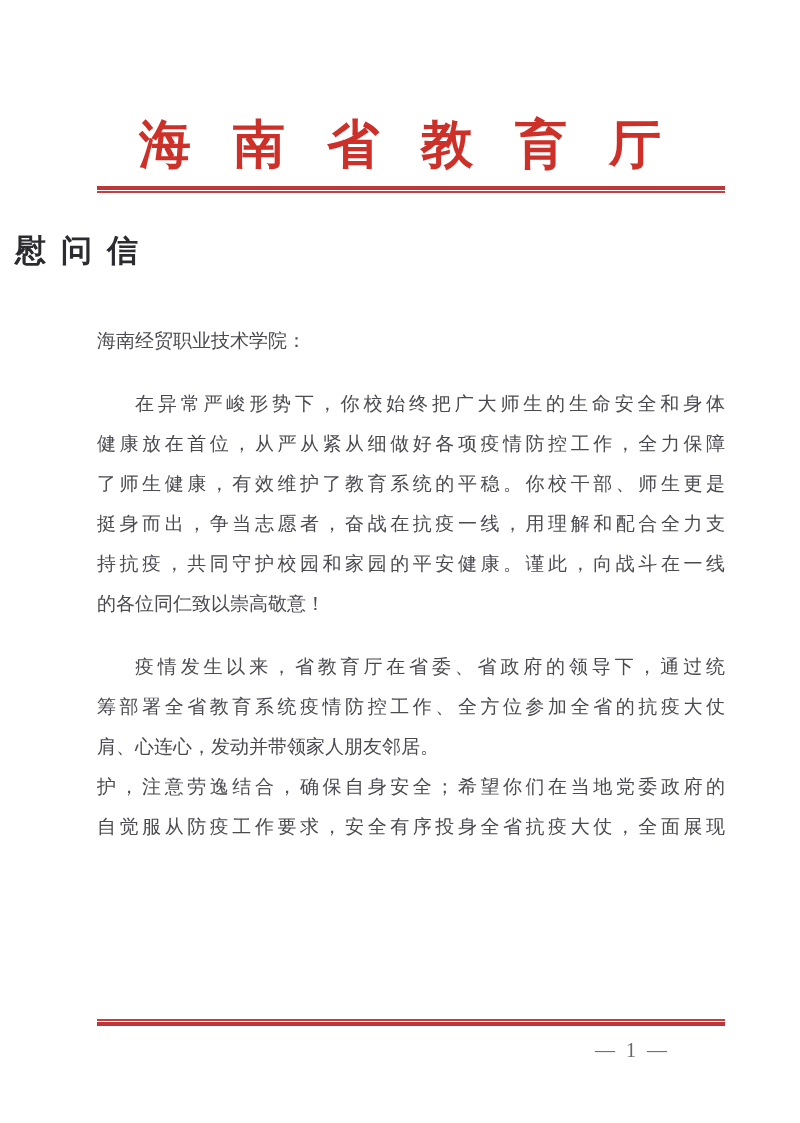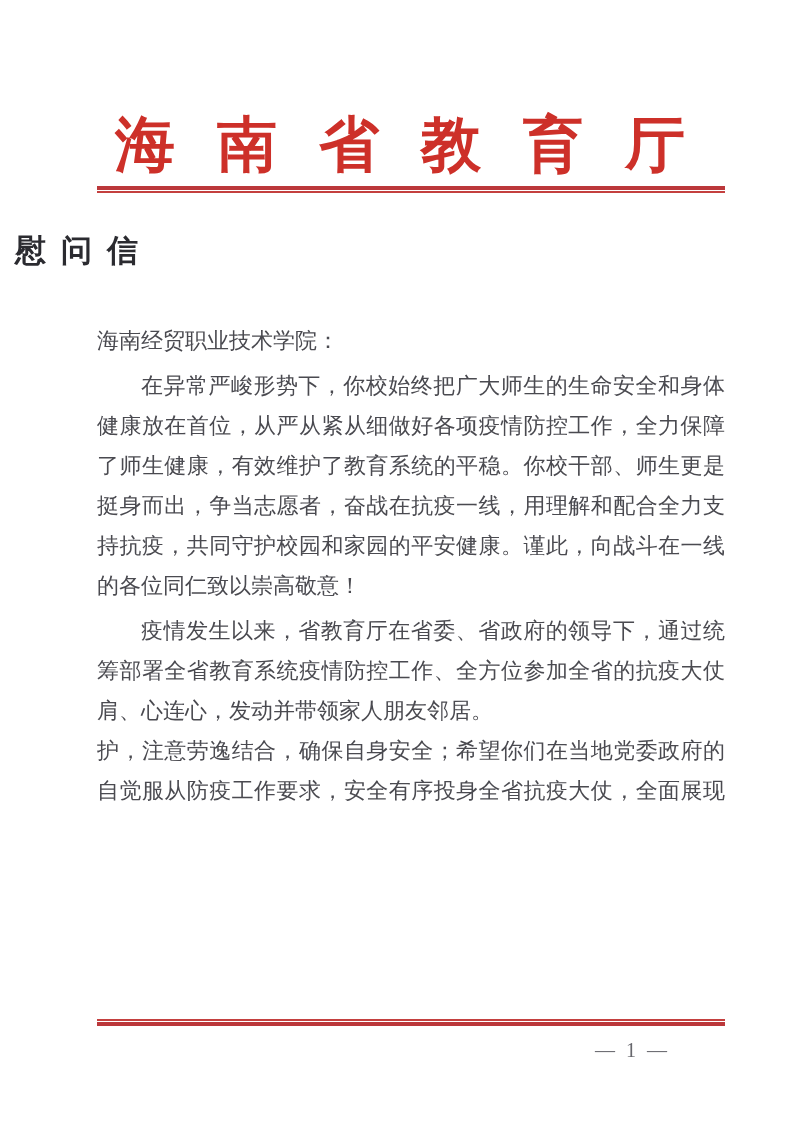--- a/index.html
+++ b/index.html
@@ -10,21 +10,21 @@
     overflow: hidden;
     font-family: "Liberation Serif", "DejaVu Serif", serif;
   }
   .page { position: absolute; inset: 0; }
 
   
   .letterhead {
     position: absolute;
     top: 114px; left: 0; right: 0;
     text-align: center;
-    font-size: 60px;
+    font-size: 52px;
     font-weight: bold;
     color: #cd3029;
     letter-spacing: 42px;
     padding-left: 42px; 
     line-height: 62px;
     white-space: nowrap;
   }
 
   
   .rule-top {
@@ -50,37 +50,37 @@
     color: #2b2b30;
     letter-spacing: 15px;
     padding-left: 15px;
     line-height: 44px;
     white-space: nowrap;
   }
 
   .body-text {
     position: absolute;
     top: 321px; left: 97px; width: 628px;
-    font-size: 22px;
+    font-size: 19px;
     color: #4a4a50;
     line-height: 40px;
   }
   .bline {
     height: 40px;
     white-space: nowrap;
   }
   .j {
     white-space: normal;
     text-align: justify;
     text-align-last: justify;
     text-justify: inter-character;
   }
   .lastl { text-align-last: left; }
   .ind { text-indent: 2em; }
-  .pstart { margin-top: 5px; }
+  .pstart { margin-top: 23px; }
 
   .page-number {
     position: absolute;
     top: 1038px; left: 0; right: 0;
     text-align: right;
     padding-right: 130px;
     font-size: 20px;
     line-height: 24px;
     color: #67676d;
     letter-spacing: 3px;

